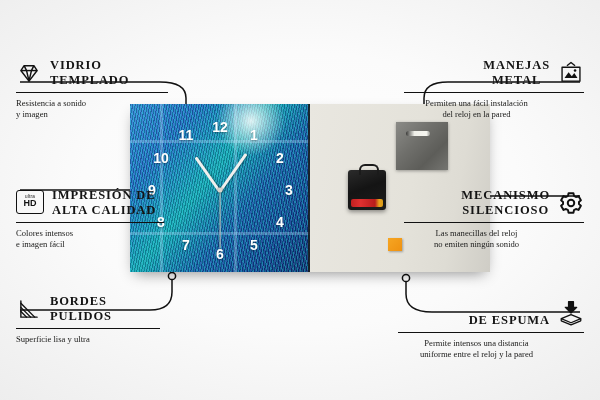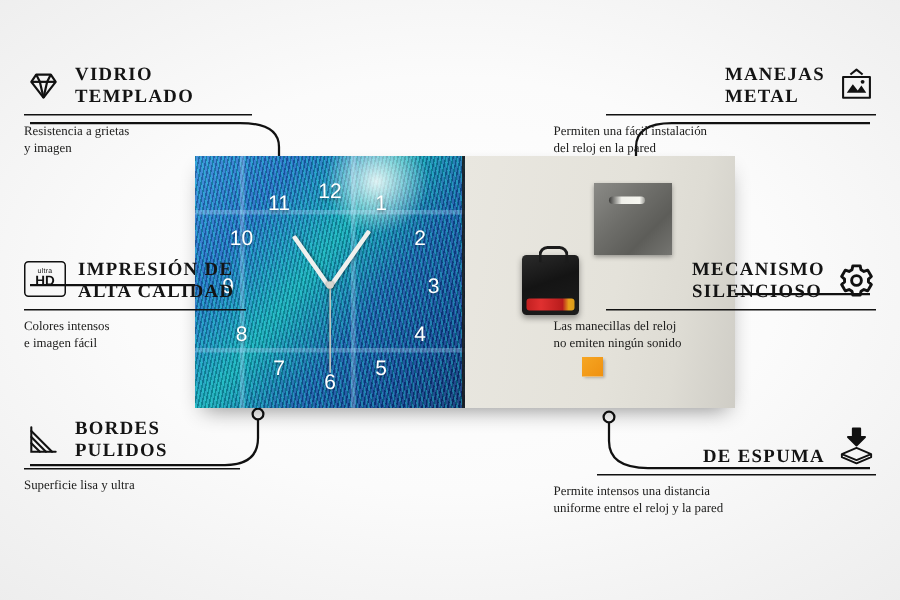--- a/index.html
+++ b/index.html
@@ -31,21 +31,21 @@
       linear-gradient(128deg,#2f86d8 0%,#1d68c4 22%,#12a6b8 44%,#1257a8 63%,#0c3f92 82%,#0a2f73 100%);
     overflow:hidden;
   }
   .pane-line{position:absolute;background:rgba(190,225,255,.30);}
   .glow{
     position:absolute;left:86px;top:-18px;width:70px;height:70px;border-radius:50%;
     background:radial-gradient(circle,rgba(255,255,255,.85) 0%,rgba(255,255,255,0) 70%);
   }
   .num{
     position:absolute;color:#fff;font-family:"Liberation Sans",sans-serif;
-    font-weight:400;font-size:14px;line-height:1;
+    font-weight:700;font-size:14px;line-height:1;
     text-shadow:0 1px 2px rgba(0,0,0,.35);
     transform:translate(-50%,-50%);
   }
   .hand{position:absolute;background:#f0f0ee;transform-origin:0% 50%;border-radius:1px;
         box-shadow:0 1px 2px rgba(0,0,0,.3);}
   .pivot{position:absolute;width:5px;height:5px;border-radius:50%;background:#d8d6cf;
          transform:translate(-50%,-50%);box-shadow:0 0 2px rgba(0,0,0,.5);}
 
   .photo-right{
     position:absolute;left:180px;top:0;width:180px;height:168px;
@@ -70,23 +70,23 @@
     border:2px solid #1b1b1b;border-bottom:none;border-radius:6px 6px 0 0;background:transparent;}
   .mech-batt{position:absolute;left:3px;bottom:3px;width:32px;height:8px;border-radius:2px;
     background:linear-gradient(90deg,#c22020 0%,#e03030 30%,#b81c1c 75%,#e8a21c 88%,#d99b19 100%);}
   .foam{
     position:absolute;left:78px;top:134px;width:14px;height:13px;
     background:linear-gradient(135deg,#f6a623 0%,#ef9110 100%);
     box-shadow:1px 1px 2px rgba(0,0,0,.3);
   }
 
   
-  .feat{position:absolute;width:215px;}
+  .feat{position:absolute;width:215px;margin-top:16px;}
   .feat.left{text-align:left;}
-  .feat.right{text-align:left;}
+  .feat.right{text-align:center;}
   .feat-head{display:flex;align-items:center;gap:8px;}
   .feat.right .feat-head{justify-content:flex-end;}
   .feat-title{
     font-family:"Liberation Serif",serif;font-weight:700;
     font-size:12.5px;line-height:1.18;letter-spacing:.9px;color:#141414;
     text-transform:uppercase;
   }
   .feat-rule{height:1.6px;background:#111;margin:4px 0 5px 0;}
   .feat-desc{
     font-family:"Liberation Serif",serif;font-size:8.6px;line-height:1.3;color:#20201f;
@@ -181,21 +181,21 @@
             <path d="M10 7 L13 13 L16 26"></path>
             <path d="M22 7 L19 13 L16 26"></path>
         </svg>
       </span>
       <span class="feat-title">
         <span>VIDRIO</span><br><span>TEMPLADO</span>
       </span>
     </div>
     <div class="feat-rule" style="width:152px;"></div>
     <div class="feat-desc">
-      <span>Resistencia a grietas</span><br><span>y imagen</span>
+      <span>Resistencia a sonido</span><br><span>y imagen</span>
     </div>
   </div>
 
   <div class="feat left" style="left:16px;top:172px;">
     <div class="feat-head">
       <span class="ico">
         <span class="hd-box">
           <span class="hd-ultra">ultra</span>
           <span class="hd-hd">HD</span>
         </span>

